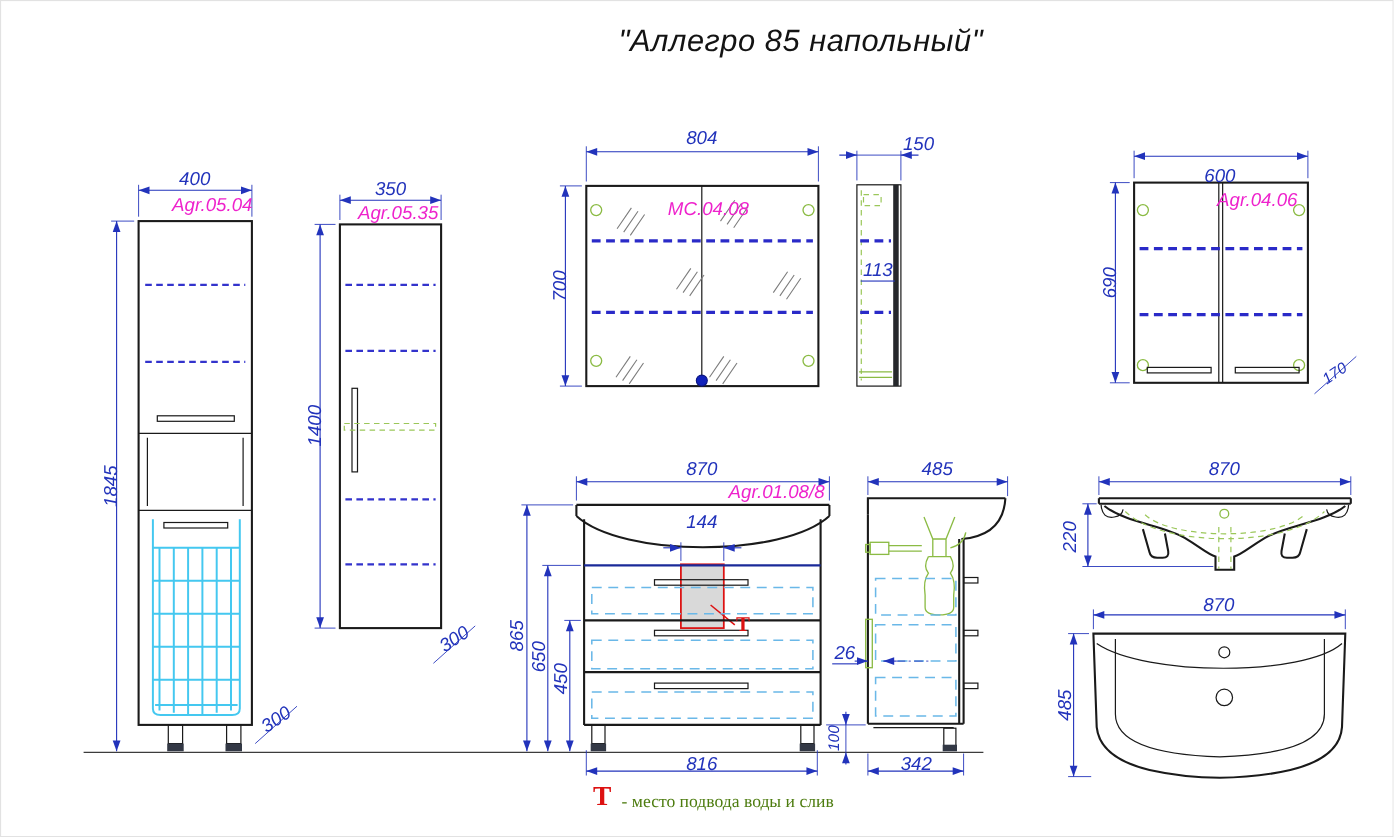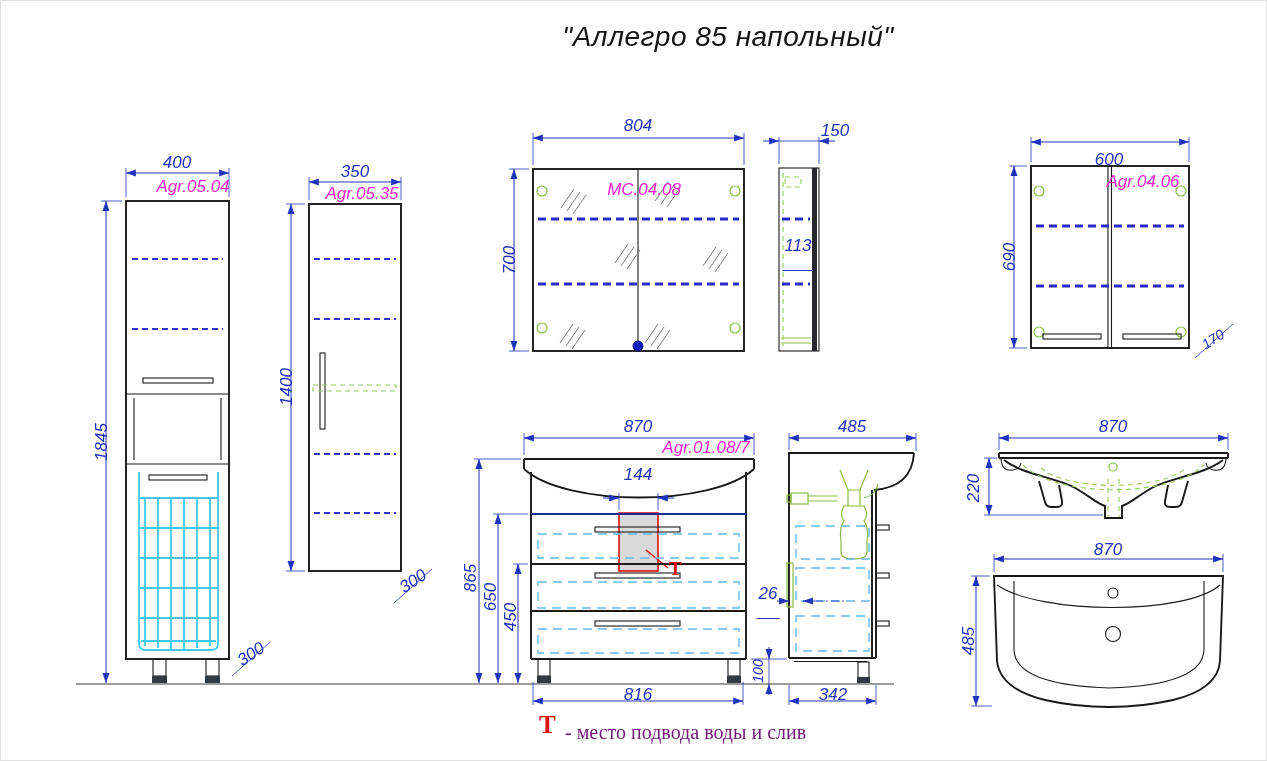--- a/index.html
+++ b/index.html
@@ -5,25 +5,25 @@
   html,body{margin:0;padding:0;background:#fff;}
   .canvas{position:relative;width:1267px;height:761px;background:#ffffff;border:1px solid #e2e2e2;box-sizing:border-box;overflow:hidden;
           font-family:"Liberation Sans",sans-serif;}
   .layer{position:absolute;left:0;top:0;}
   .txt{position:absolute;color:#2233bb;font-style:italic;font-size:17px;line-height:1;white-space:nowrap;}
   .hdim{transform:translate(-50%,0);}
   .vdim{transform:translate(-50%,-50%) rotate(-90deg);}
   .adim{transform:translate(-50%,-50%) rotate(-34deg);}
   .sm{font-size:14px;}
   .lbl{color:#ee22cc;transform:translate(-50%,0);}
-  .udim{transform:translate(-50%,0);border-bottom:1.5px solid #2233bb;padding:0 2px 16px;}
+  .udim{transform:translate(-50%,0);border-bottom:1.5px solid #2233bb;padding:0 2px 1px;}
   .title{font-size:28px;color:#131313;transform:translate(-50%,0);letter-spacing:.5px;}
   .tmark{color:#dd1111;font-weight:bold;font-family:"Liberation Serif",serif;font-style:normal;font-size:19px;}
   .legend-sym{position:absolute;color:#dd1111;font-weight:bold;font-family:"Liberation Serif",serif;font-size:25px;line-height:1;}
-  .legend-txt{position:absolute;color:#701a75;font-family:"Liberation Serif",serif;font-size:20px;line-height:1.2;}
+  .legend-txt{position:absolute;color:#4d7c0f;font-family:"Liberation Serif",serif;font-size:16px;line-height:1.2;}
   
   .blk1{stroke:#1a1a1a;stroke-width:1.1;fill:none;}
   .blk2{stroke:#1a1a1a;stroke-width:1.9;fill:none;}
   .navy{stroke:#1a2a99;stroke-width:2.2;fill:none;}
   .shelf{stroke:#3333cc;stroke-width:2.1;stroke-dasharray:6 4;fill:none;}
   .shelfb{stroke:#2a2ac8;stroke-width:3;stroke-dasharray:8 5;fill:none;}
   .cy{stroke:#44c8f0;stroke-width:1.8;fill:none;}
   .cyd{stroke:#6ab8e8;stroke-width:1.4;stroke-dasharray:9 6;fill:none;}
   .grn{stroke:#8bbb44;stroke-width:1.2;fill:none;}
   .grnd{stroke:#9bc75a;stroke-width:1.1;stroke-dasharray:5 4;fill:none;}
@@ -245,21 +245,21 @@
 
   <div class="txt hdim" style="left:798px;top:121px;margin-left:36px;">150</div>
   <div class="txt udim" style="left:797px;top:236px;">113</div>
 
   <div class="txt hdim" style="left:1108px;top:122px;margin-top:28px;">600</div>
   <div class="txt lbl" style="left:1142px;top:148px;margin-top:24px;">Agr.04.06</div>
   <div class="txt vdim" style="left:1008px;top:256px;">690</div>
   <div class="txt adim sm" style="left:1212px;top:338px;">170</div>
 
   <div class="txt hdim" style="left:637px;top:417px;">870</div>
-  <div class="txt lbl" style="left:705px;top:438px;">Agr.01.08/7</div>
+  <div class="txt lbl" style="left:705px;top:438px;">Agr.01.08/8</div>
   <div class="txt hdim" style="left:637px;top:465px;">144</div>
   <div class="txt vdim" style="left:469px;top:577px;">865</div>
   <div class="txt vdim" style="left:489px;top:596px;">650</div>
   <div class="txt vdim" style="left:509px;top:616px;">450</div>
   <div class="txt hdim" style="left:637px;top:685px;">816</div>
   <div class="txt vdim sm" style="left:757px;top:670px;">100</div>
   <div class="txt tmark" style="left:668px;top:558px;">Т</div>
 
   <div class="txt hdim" style="left:851px;top:417px;">485</div>
   <div class="txt udim" style="left:767px;top:584px;">26</div>

